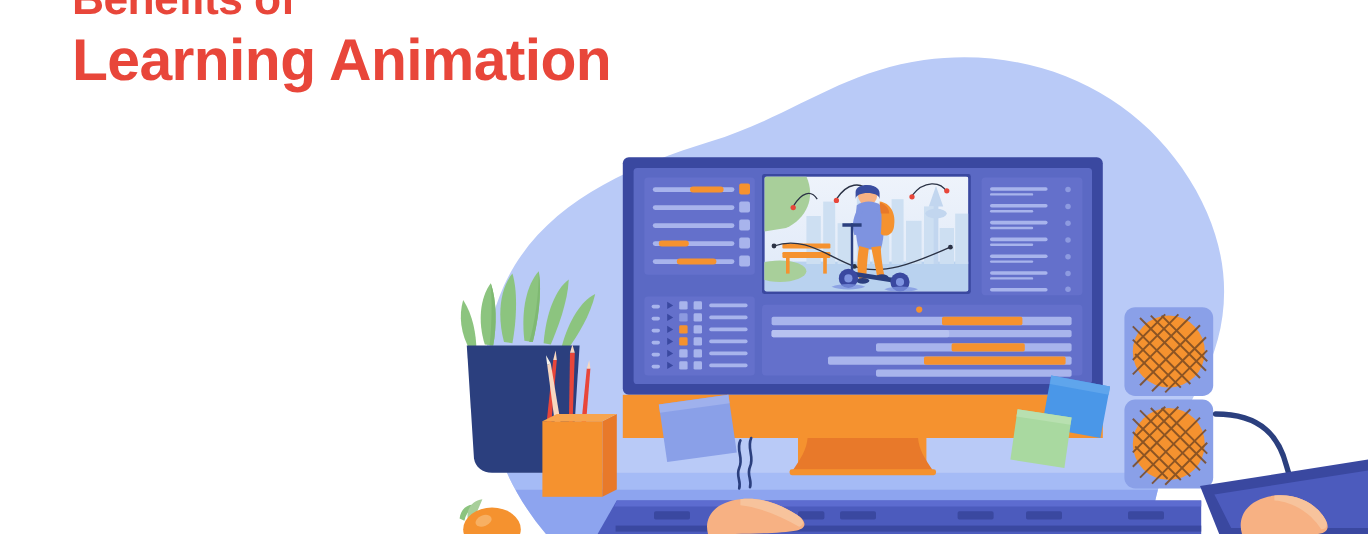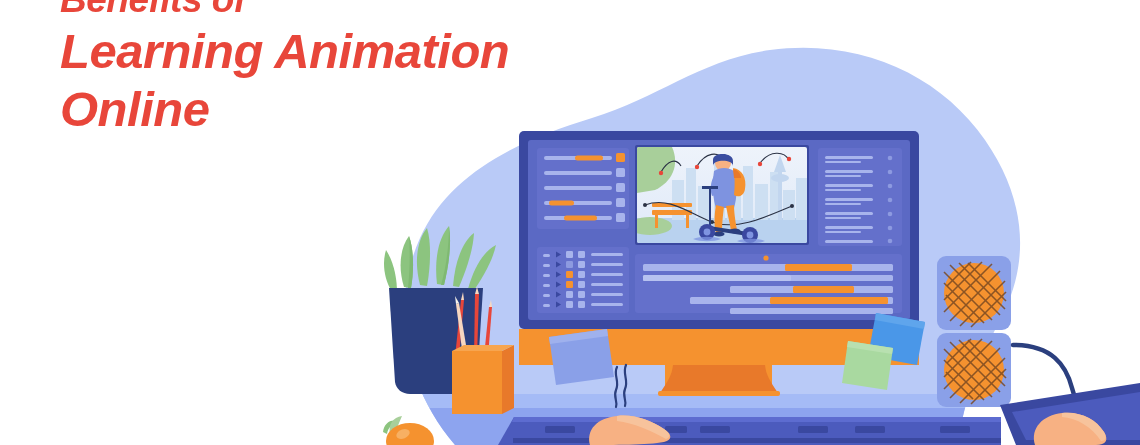--- a/index.html
+++ b/index.html
@@ -6,21 +6,21 @@
   html,body { width:1140px; height:445px; overflow:hidden; background:#ffffff; }
   body { font-family:"Liberation Sans", sans-serif; position:relative; }
 
   #stage { position:absolute; inset:0; width:1140px; height:445px; background:#ffffff; }
 
   
   .headline {
     position:absolute; left:60px; top:-22px;
     z-index:40; pointer-events:none;
   }
-  .headline div { color:#e8463a; font-weight:700; letter-spacing:-0.5px;font-style:italic; }
+  .headline div { color:#e8463a; font-weight:700; letter-spacing:-0.5px; }
   .hl-small { font-size:37px; line-height:44px; }
   .hl-big   { font-size:49px; line-height:58px; }
 
   svg.art { position:absolute; left:0; top:0; }
 </style>
 </head>
 <body>
 
 <div id="stage">
 
@@ -403,16 +403,15 @@
         <path d="M1062,413 C1080,411 1096,419 1104,432 C1107,437 1106,441 1101,441
                  C1092,427 1077,418 1062,417 Z" fill="#f7c39c"></path>
       </g>
 
     </g>
   </svg>
 
   <div class="headline">
     <div class="hl-small">Benefits of</div>
     <div class="hl-big">Learning Animation</div>
-    <div class="hl-big">Online</div>
   </div>
 
 </div>
 
 </body></html>

